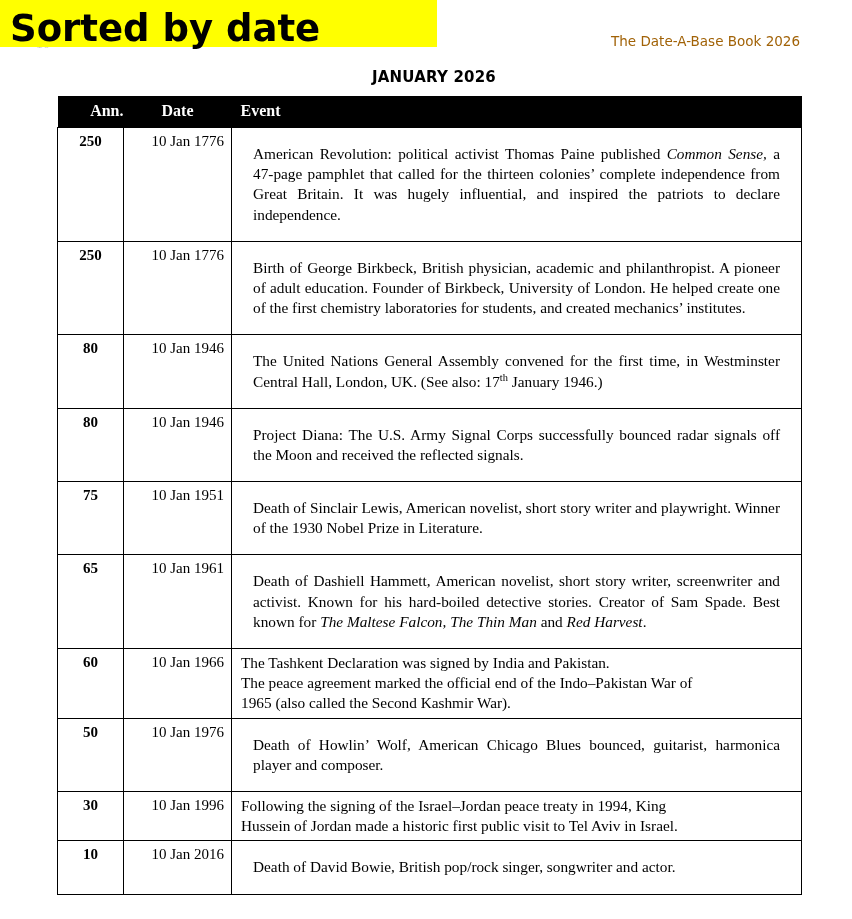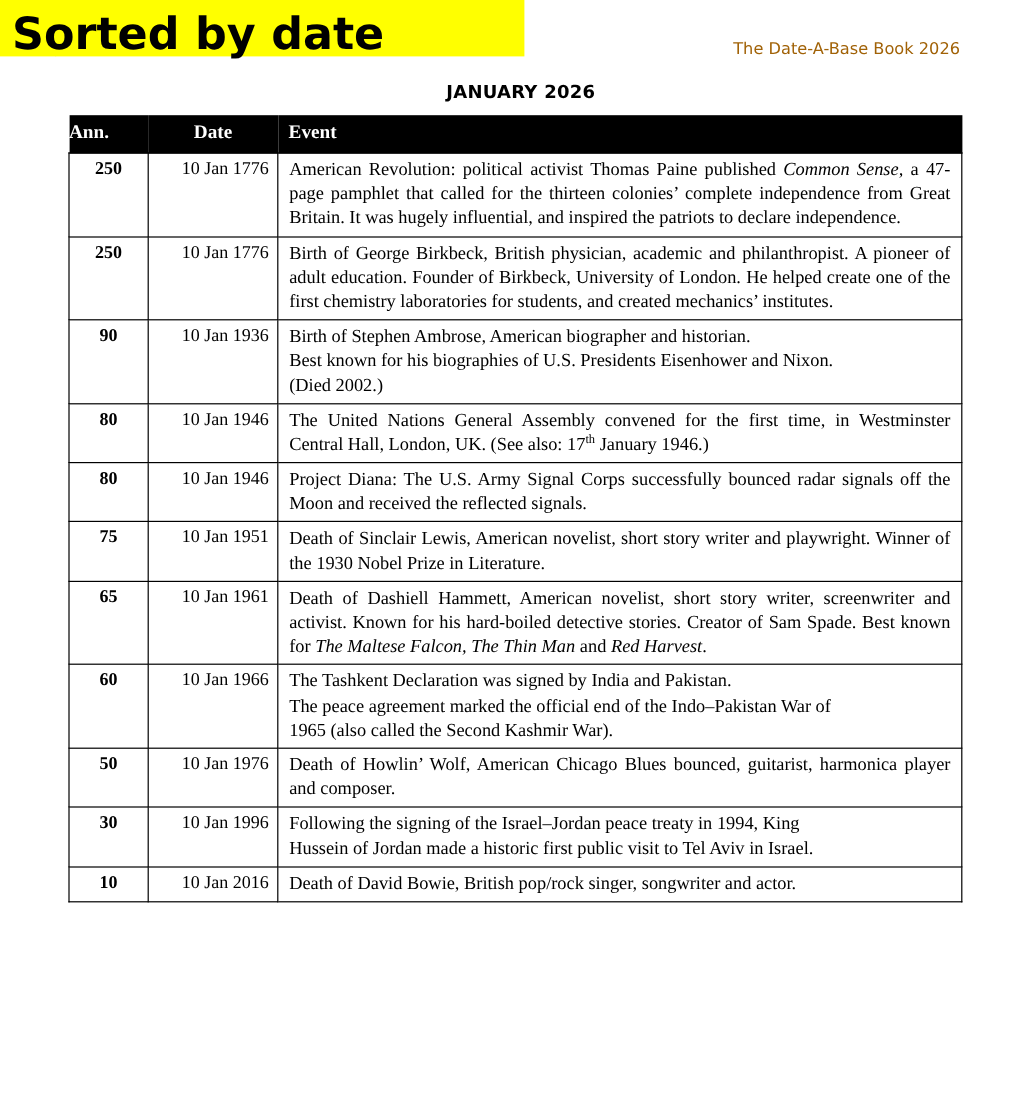--- a/index.html
+++ b/index.html
@@ -93,21 +93,21 @@
     color: #ffffff;
     font-family: "Liberation Serif", serif;
     font-weight: bold;
     font-size: 16px;
     text-align: left;
     padding: 5px 8px 6px 8px;
     border: none;
     height: 20px;
     vertical-align: middle;
   }
-  #events-table thead th.th-ann  { text-align: left; padding-left: 0; padding-right: 0; }
+  #events-table thead th.th-ann  { text-align: right; padding-left: 0; padding-right: 0; }
   #events-table thead th.th-date { text-align: center; padding-left: 0; padding-right: 0; }
   #events-table thead th.th-event{ text-align: left;   padding-left: 9px; }
 
   #events-table tbody td {
     border: 1px solid #000000;
     vertical-align: top;
     padding: 3px 6px 4px 6px;
     line-height: 1.32;
   }
   #events-table tbody td.cell-ann {
@@ -135,21 +135,21 @@
   }
   #events-table tbody td.cell-event em {
     font-style: italic;
   }
   #events-table tbody td.cell-event sup {
     font-size: 0.68em;
     vertical-align: super;
     line-height: 0;
   }
   
-  .para { margin: 0; text-align: justify; }
+  .para { margin: 12px; text-align: justify; }
 </style>
 </head>
 <body>
 
 <div id="obscured-page-number">10</div>
 
 <div id="banner-highlight">
   <span id="banner-text">Sorted by date</span>
 </div>
 
@@ -179,29 +179,20 @@
         </td>
       </tr>
       <tr>
         <td class="cell-ann">250</td>
         <td class="cell-date">10 Jan 1776</td>
         <td class="cell-event">
           <p class="para">Birth of George Birkbeck, British physician, academic and philanthropist. A pioneer of adult education. Founder of Birkbeck, University of London. He helped create one of the first chemistry laboratories for students, and created mechanics’ institutes.</p>
         </td>
       </tr>
       <tr>
-        <td class="cell-ann">90</td>
-        <td class="cell-date">10 Jan 1936</td>
-        <td class="cell-event">
-          <span class="line">Birth of Stephen Ambrose, American biographer and historian.</span>
-          <span class="line">Best known for his biographies of U.S. Presidents Eisenhower and Nixon.</span>
-          <span class="line">(Died 2002.)</span>
-        </td>
-      </tr>
-      <tr>
         <td class="cell-ann">80</td>
         <td class="cell-date">10 Jan 1946</td>
         <td class="cell-event">
           <p class="para">The United Nations General Assembly convened for the first time, in Westminster Central Hall, London, UK. (See also: 17<sup>th</sup> January 1946.)</p>
         </td>
       </tr>
       <tr>
         <td class="cell-ann">80</td>
         <td class="cell-date">10 Jan 1946</td>
         <td class="cell-event">

